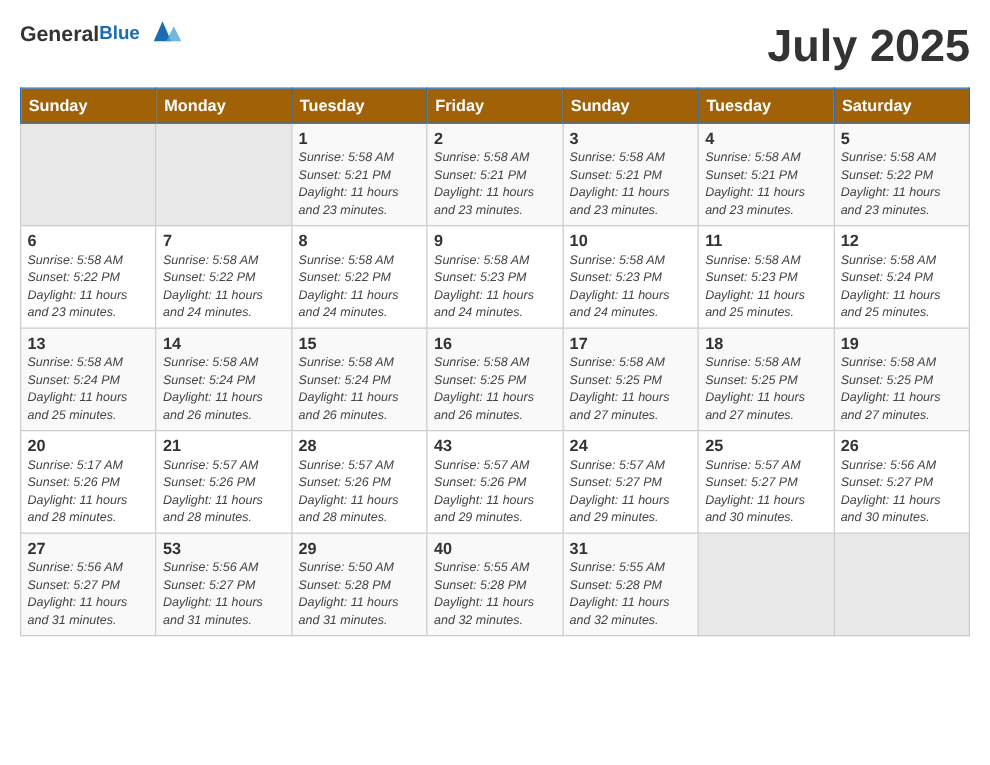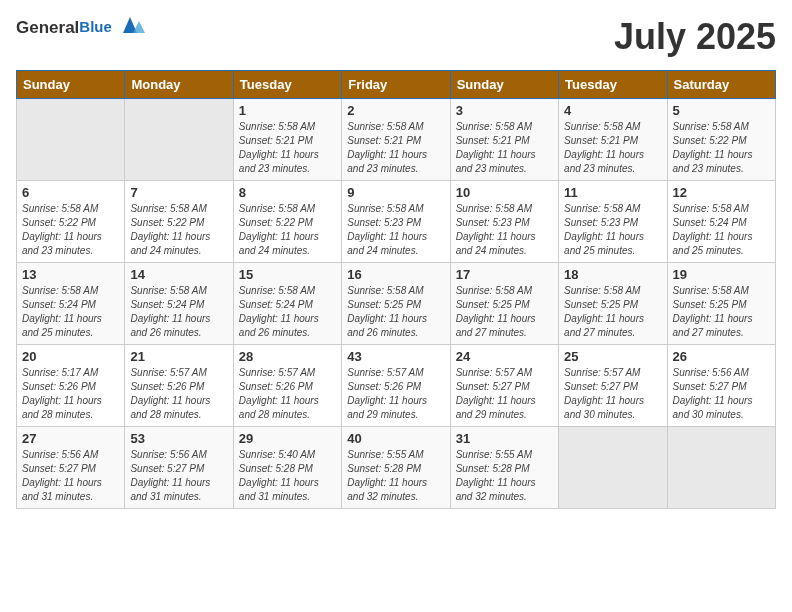--- a/index.html
+++ b/index.html
@@ -287,21 +287,21 @@
 Daylight: 11 hours and 31 minutes.</div>
         </td>
         <td>
           <div class="day-number">53</div>
           <div class="day-info">Sunrise: 5:56 AM
 Sunset: 5:27 PM
 Daylight: 11 hours and 31 minutes.</div>
         </td>
         <td>
           <div class="day-number">29</div>
-          <div class="day-info">Sunrise: 5:40 AM
+          <div class="day-info">Sunrise: 5:50 AM
 Sunset: 5:28 PM
 Daylight: 11 hours and 31 minutes.</div>
         </td>
         <td>
           <div class="day-number">40</div>
           <div class="day-info">Sunrise: 5:55 AM
 Sunset: 5:28 PM
 Daylight: 11 hours and 32 minutes.</div>
         </td>
         <td>

